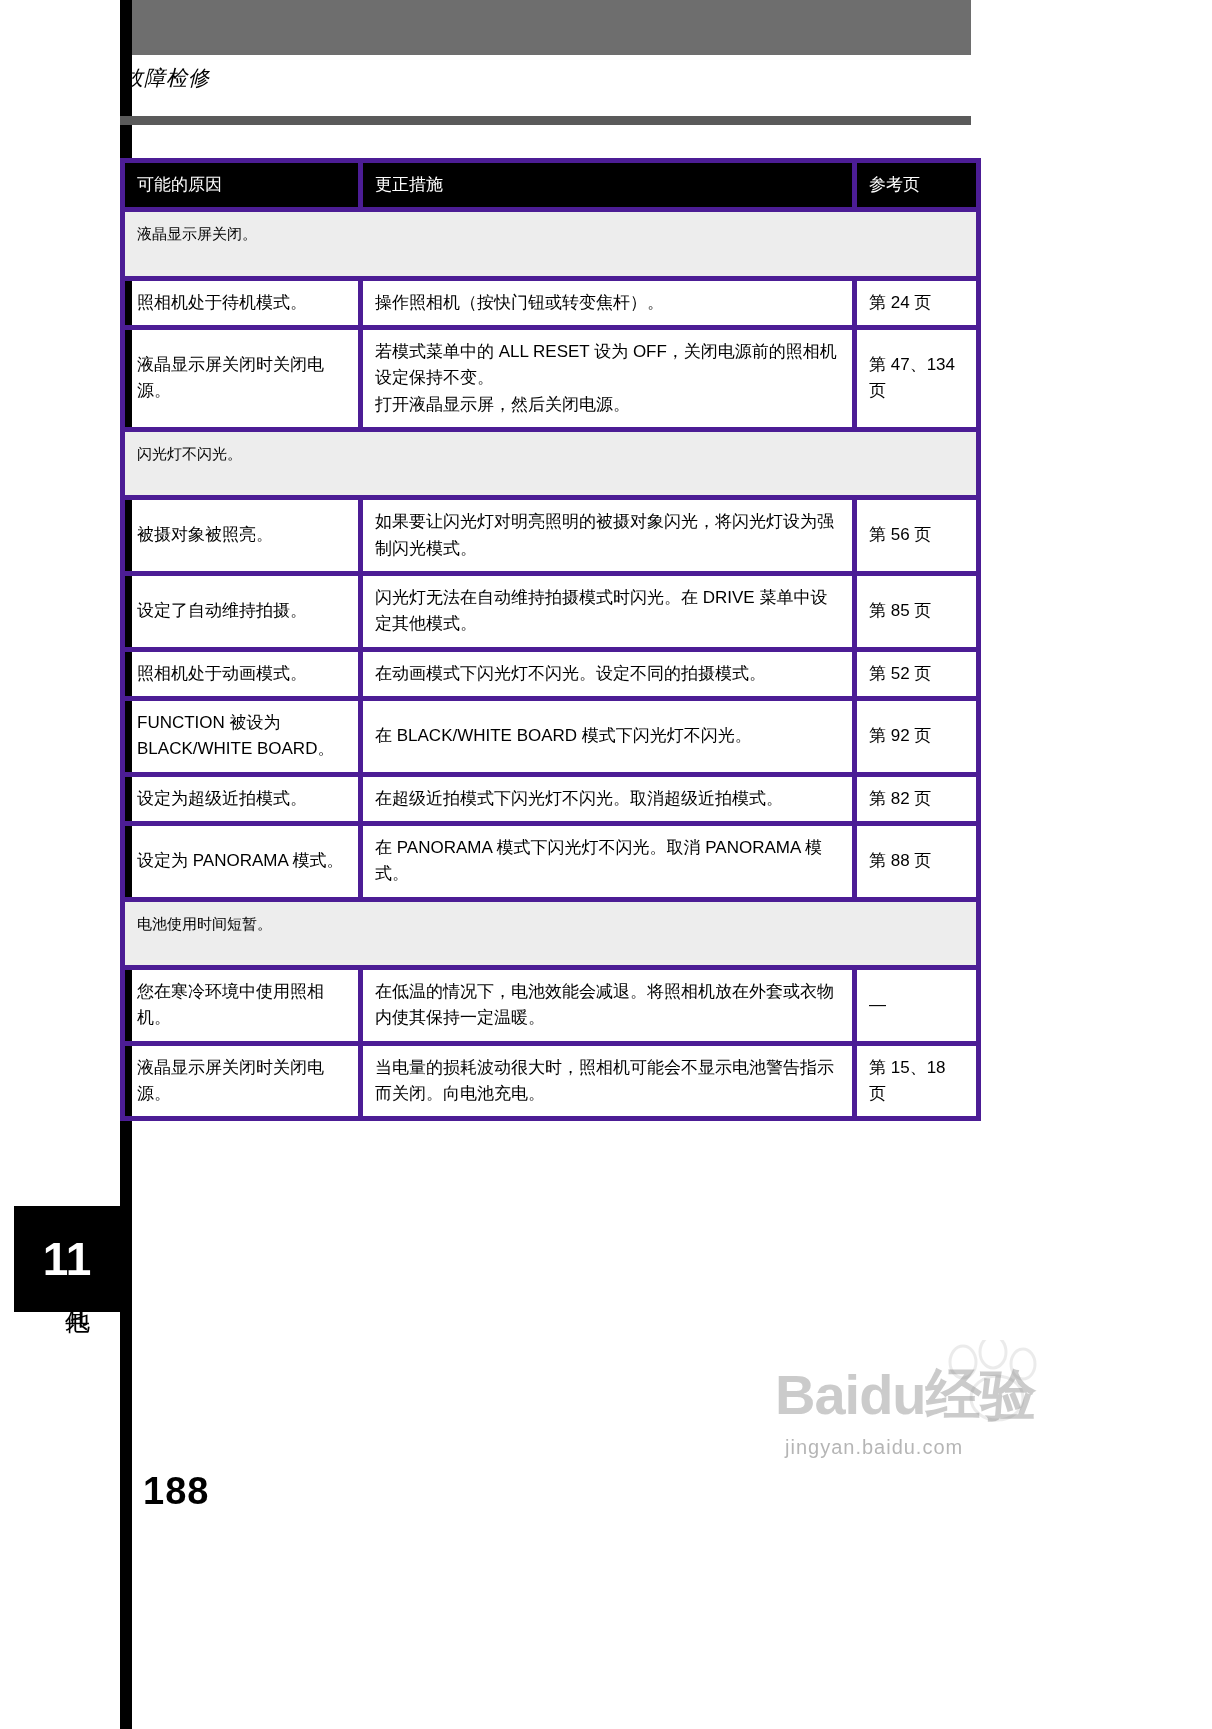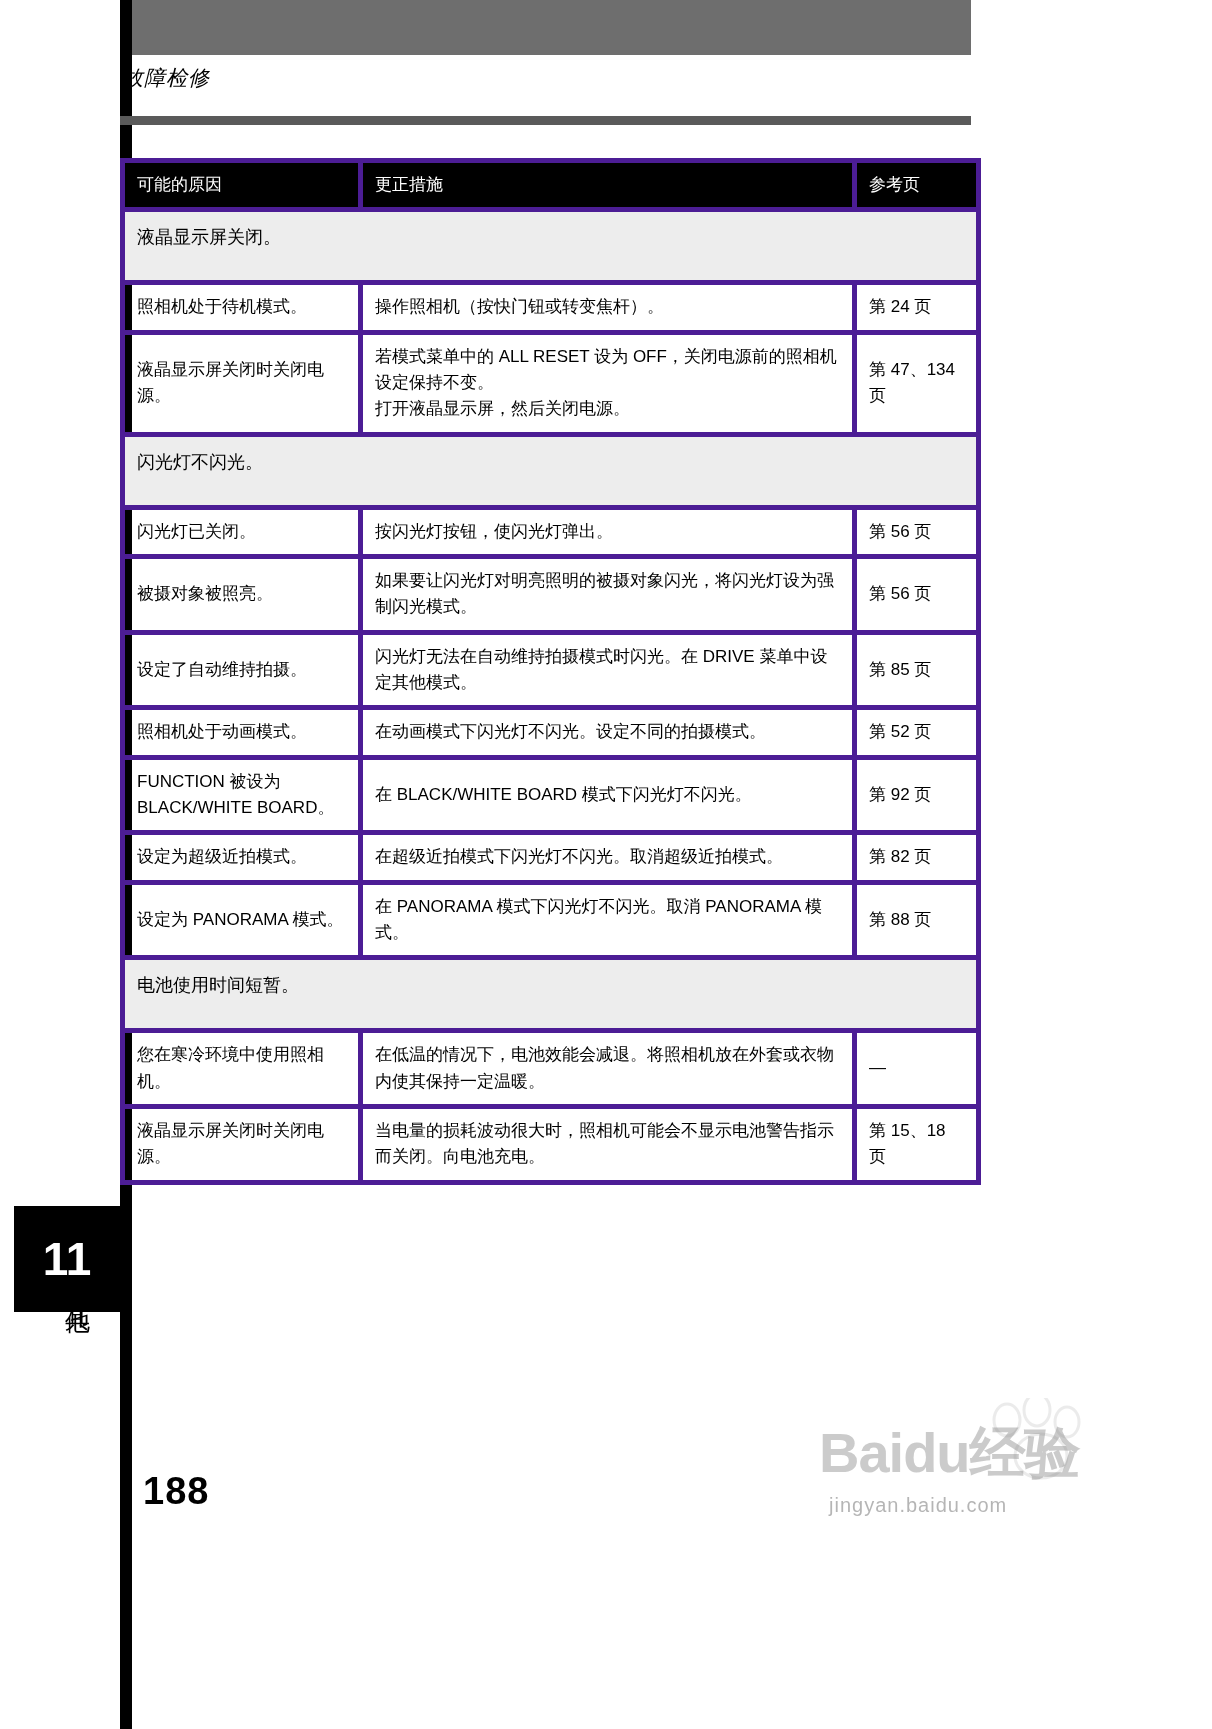--- a/index.html
+++ b/index.html
@@ -74,23 +74,24 @@
     font-size: 17.5px;
     padding-top: 11px;
     padding-bottom: 11px;
   }
   col.c1 { width: 238px; }
   col.c2 { width: 494px; }
   col.c3 { width: 124px; }
 
   tr.section td {
     background: #ededed;
-    font-size: 18px;
+    font-size: 15px;
     padding-top: 12px;
     padding-bottom: 28px;
+    font-family: Liberation Mono, monospace;
   }
   td.ref {
     text-align: center;
     font-size: 17px;
   }
   td.cause { font-size: 17px; }
   td.action { font-size: 17px; }
   .nowrapline { white-space: pre-line; }
 
   
@@ -128,25 +129,24 @@
     top: 1470px;
     font-size: 38px;
     font-weight: bold;
     letter-spacing: 1px;
   }
 
   
   .watermark {
     position: absolute;
     left: 775px;
-    top: 1398px;
+    top: 1340px;
     width: 280px;
     height: 140px;
     pointer-events: none;
-    margin-left: 44px;
   }
   .wm-main {
     position: absolute;
     left: 0;
     top: 18px;
     font-size: 56px;
     font-weight: bold;
     color: rgba(130,130,130,0.42);
     letter-spacing: -1px;
     white-space: nowrap;
@@ -202,25 +202,20 @@
     </tr>
     <tr>
       <td class="cause">液晶显示屏关闭时关闭电源。</td>
       <td class="action j nowrapline">若模式菜单中的 ALL RESET 设为 OFF，关闭电源前的照相机设定保持不变。
 打开液晶显示屏，然后关闭电源。</td>
       <td class="ref">第 47、134 页</td>
     </tr>
 
     <tr class="section">
       <td colspan="3">闪光灯不闪光。</td>
-    </tr>
-    <tr>
-      <td class="cause">闪光灯已关闭。</td>
-      <td class="action">按闪光灯按钮，使闪光灯弹出。</td>
-      <td class="ref">第 56 页</td>
     </tr>
     <tr>
       <td class="cause">被摄对象被照亮。</td>
       <td class="action j">如果要让闪光灯对明亮照明的被摄对象闪光，将闪光灯设为强制闪光模式。</td>
       <td class="ref">第 56 页</td>
     </tr>
     <tr>
       <td class="cause">设定了自动维持拍摄。</td>
       <td class="action j">闪光灯无法在自动维持拍摄模式时闪光。在 DRIVE 菜单中设定其他模式。</td>
       <td class="ref">第 85 页</td>

